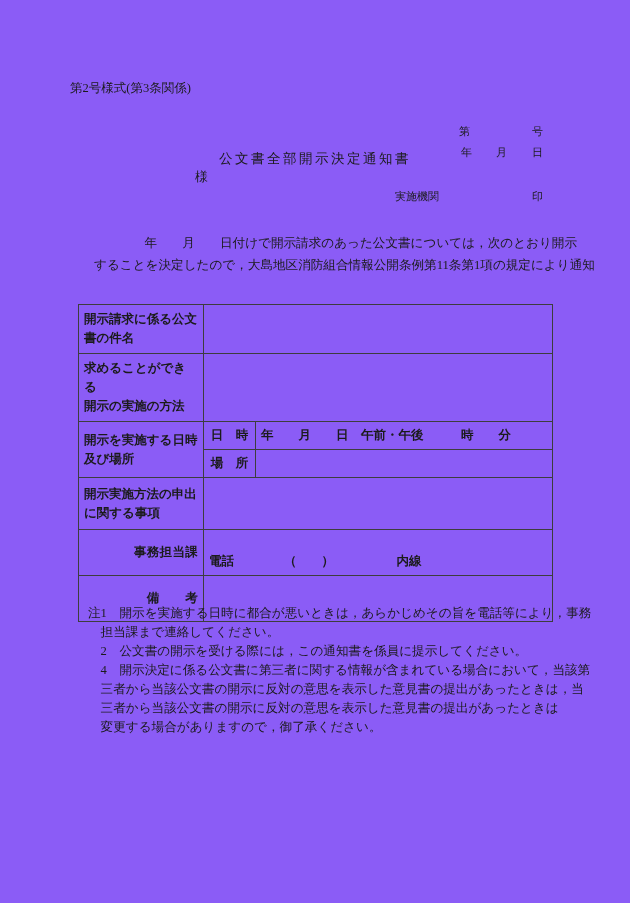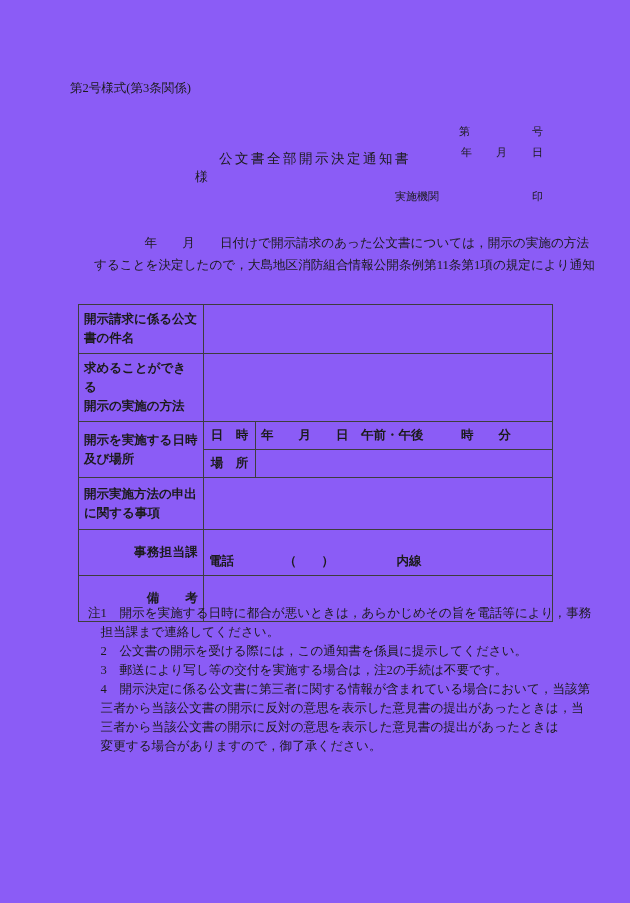--- a/index.html
+++ b/index.html
@@ -121,21 +121,21 @@
     <span>年</span><span class="date-month">月</span><span class="date-day">日</span>
   </div>
 
   <div class="addressee">様</div>
 
   <div class="right-line agency-line">
     <span>実施機関</span><span class="agency-seal">印</span>
   </div>
 
   <div class="paragraph">
-    <div>　　　　年　　月　　日付けで開示請求のあった公文書については，開示の実施の方法</div>
+    <div>　　　　年　　月　　日付けで開示請求のあった公文書については，次のとおり開示</div>
     <div>することを決定したので，大島地区消防組合情報公開条例第11条第1項の規定により通知</div>
   </div>
 
   <table class="form">
     <colgroup>
       <col style="width:125px">
       <col style="width:52px">
       <col style="width:297px">
     </colgroup>
     <tbody>
@@ -172,20 +172,19 @@
       <th class="row-label-center">備　　考</th>
       <td colspan="2"></td>
     </tr>
   </tbody>
     </table>
 
   <div class="notes">
     <div>注1　開示を実施する日時に都合が悪いときは，あらかじめその旨を電話等により，事務</div>
     <div>　担当課まで連絡してください。</div>
     <div>　2　公文書の開示を受ける際には，この通知書を係員に提示してください。</div>
-    <div>　3　郵送により写し等の交付を実施する場合は，注2の手続は不要です。</div>
     <div>　4　開示決定に係る公文書に第三者に関する情報が含まれている場合において，当該第</div>
     <div>　三者から当該公文書の開示に反対の意思を表示した意見書の提出があったときは，当</div>
     <div>　三者から当該公文書の開示に反対の意思を表示した意見書の提出があったときは</div>
     <div>　変更する場合がありますので，御了承ください。</div>
   </div>
 
 </div>
 
 </body></html>

